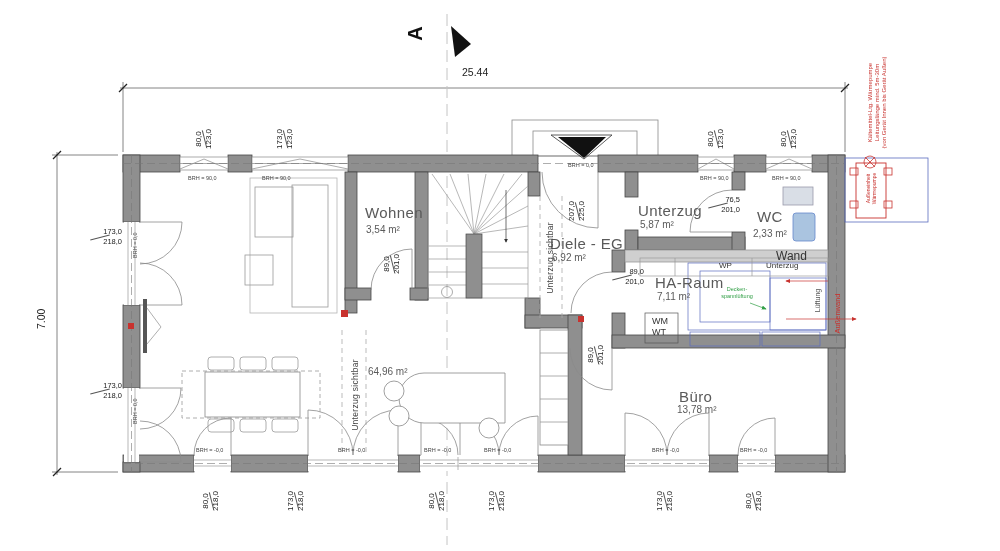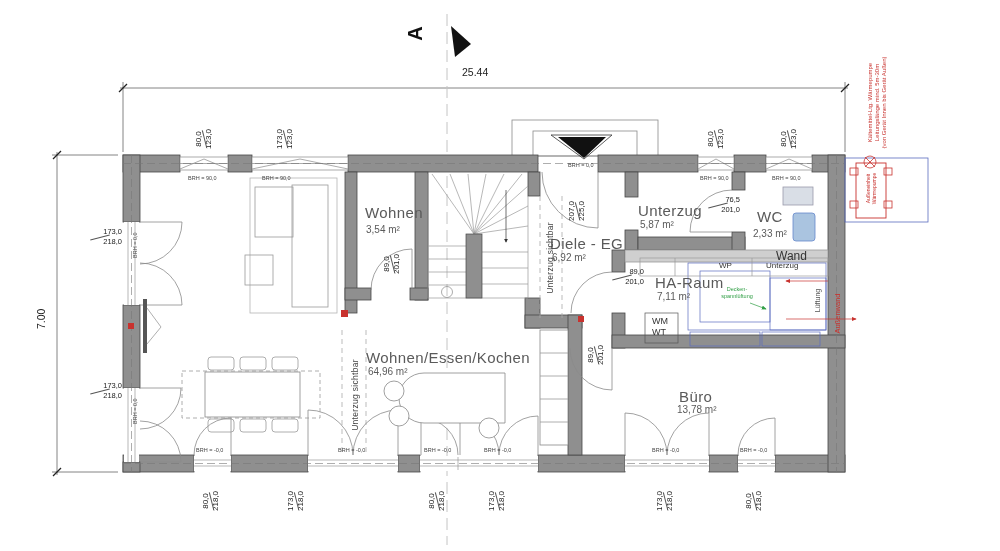--- a/index.html
+++ b/index.html
@@ -300,21 +300,20 @@
   <div class="lbl rname" style="left:365px;top:204px">Wohnen</div>
   <div class="lbl rarea" style="left:366px;top:224px">3,54 m²</div>
   <div class="lbl rname" style="left:550px;top:235px">Diele - EG</div>
   <div class="lbl rarea" style="left:552px;top:252px">6,92 m²</div>
   <div class="lbl rname" style="left:638px;top:202px">Unterzug</div>
   <div class="lbl rarea" style="left:640px;top:219px">5,87 m²</div>
   <div class="lbl rname" style="left:757px;top:208px">WC</div>
   <div class="lbl rarea" style="left:753px;top:228px">2,33 m²</div>
   <div class="lbl rname" style="left:655px;top:274px">HA-Raum</div>
   <div class="lbl rarea" style="left:657px;top:291px">7,11 m²</div>
-  <div class="lbl rname" style="left:366px;top:349px">Wohnen/Essen/Kochen</div>
   <div class="lbl rarea" style="left:368px;top:366px">64,96 m²</div>
   <div class="lbl rname" style="left:679px;top:388px">Büro</div>
   <div class="lbl rarea" style="left:677px;top:404px">13,78 m²</div>
 
   <div class="dimpair rot" style="left:186px;top:130px">
     <span>80,0</span><i class="fr"></i><span>123,0</span></div>
   <div class="dimpair rot" style="left:267px;top:130px">
     <span>173,0</span><i class="fr"></i><span>123,0</span></div>
   <div class="dimpair rot" style="left:698px;top:130px">
     <span>80,0</span><i class="fr"></i><span>123,0</span></div>

